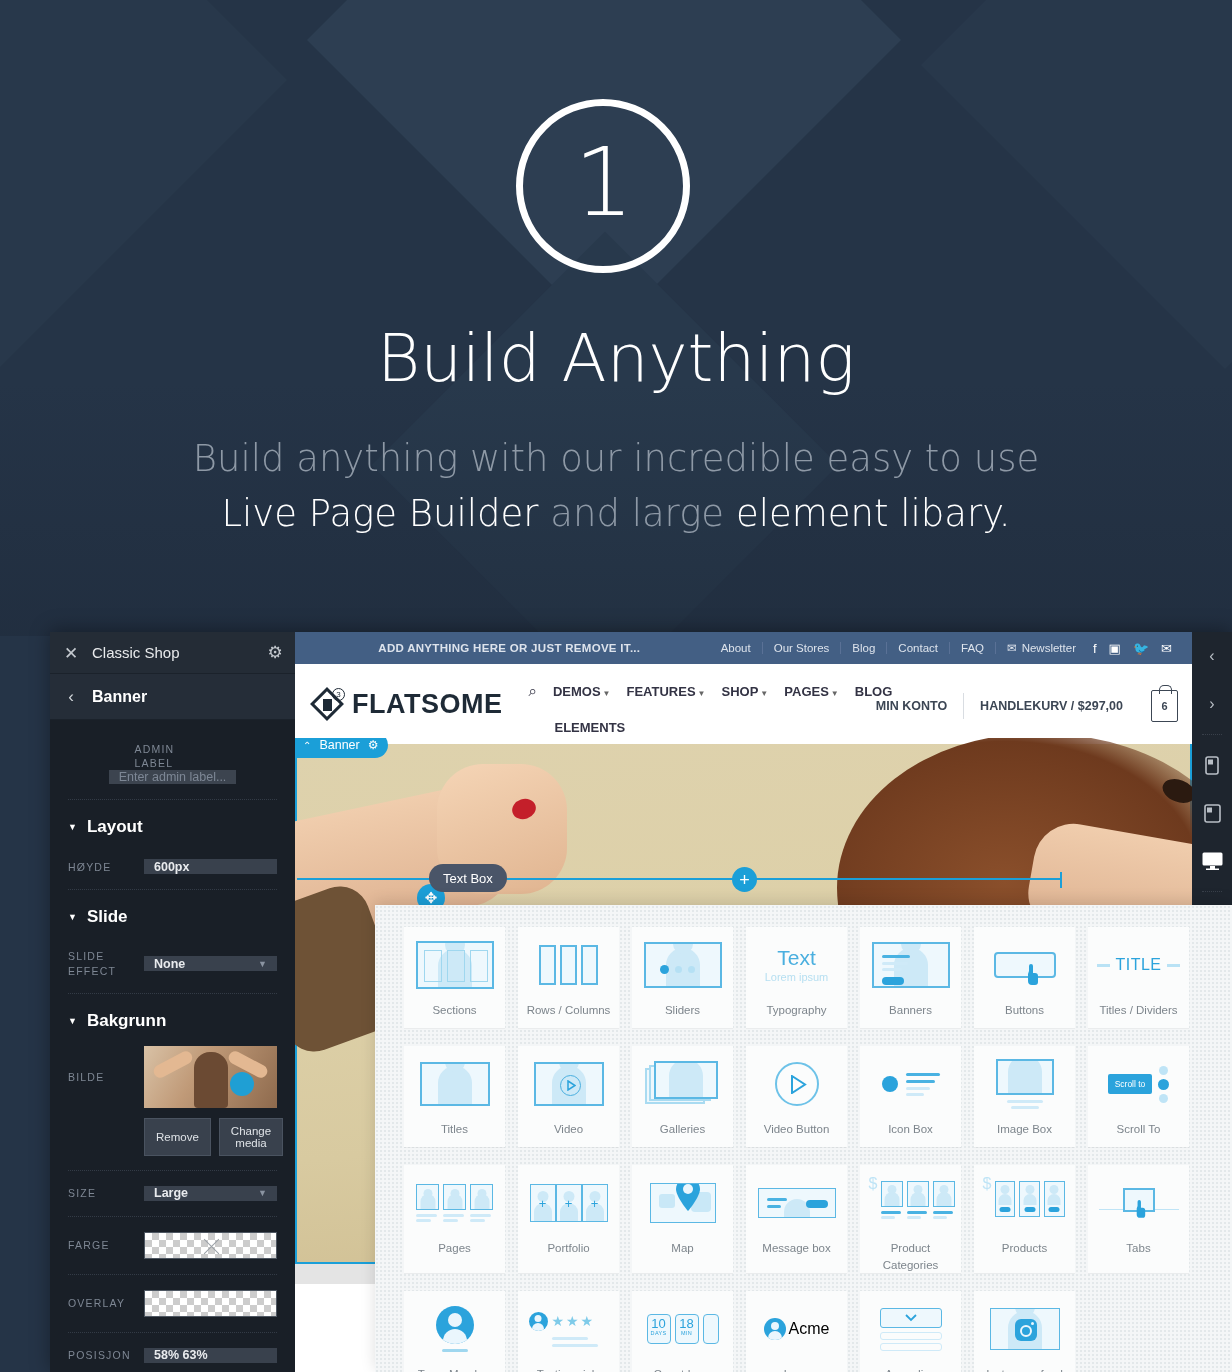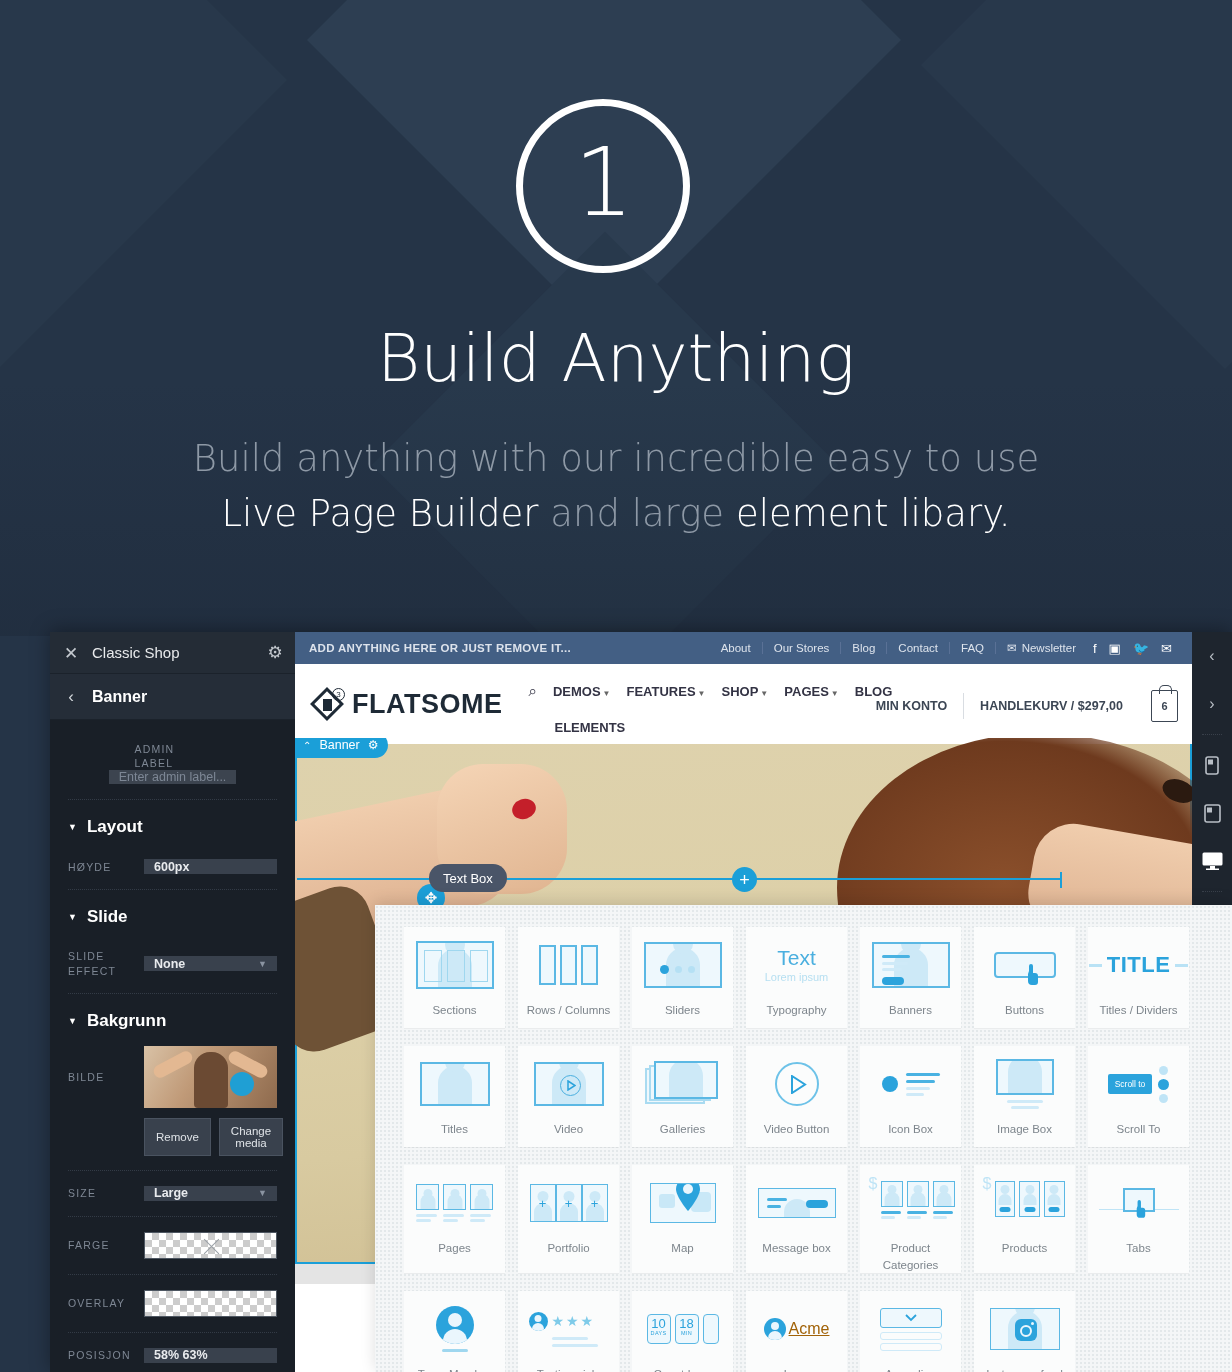--- a/index.html
+++ b/index.html
@@ -140,21 +140,21 @@
   
   #preview {
     position:absolute; left:245px; top:0; width:897px; height:740px;
     background:#ffffff; overflow:hidden;
   }
   #topbar {
     height:32px; background:#435f84; color:#dde3ec; font-size:11.5px;
     display:flex; align-items:center; padding:0 14px; gap:0;
     font-family:"Liberation Sans", sans-serif;
   }
-  #topbar .promo { font-weight:bold; letter-spacing:.3px; flex:1; }
+  #topbar .promo { font-weight:bold; letter-spacing:.3px; flex:1;text-align:center; }
   #topbar .lnk { padding:0 11px; border-right:1px solid #5a7196; }
   #topbar .lnk:last-of-type { border-right:none; }
   #topbar .soc { padding:0 6px; font-size:13px; color:#fff; }
 
   #navbar {
     height:74px; background:#ffffff; display:flex; align-items:flex-start;
     padding:12px 16px 0 16px; position:relative;
   }
   #logo { display:flex; align-items:center; gap:9px; margin-top:12px; }
   #logo .mark { position:relative; width:32px; height:32px; }
@@ -603,21 +603,21 @@
               <path d="M3 9 V4 a2 2 0 0 1 4 0 v7 h2 a3 3 0 0 1 3 3 v6 a3 3 0 0 1 -3 3 H6 a4 4 0 0 1 -4 -4 V12 z" fill="#2ba3dc"></path>
             </svg>
           </div>
         </div>
                  <div class="cap">Buttons</div>
       </div>
       <div class="card">
         <div class="art">
           <div style="display:flex;align-items:center;gap:5px;">
       <i style="display:block;width:13px;height:3px;background:#b9e2f5;"></i>
-      <span style="font-size:22px;font-weight:bold;color:#2ba3dc;letter-spacing:.5px;">TITLE</span>
+      <span style="font-size:16px;font-weight:normal;color:#2ba3dc;letter-spacing:.5px;">TITLE</span>
       <i style="display:block;width:13px;height:3px;background:#b9e2f5;"></i>
           </div>
         </div>
                  <div class="cap">Titles / Dividers</div>
       </div>
       <div class="card">
         <div class="art">
           <div style="position:relative;width:70px;height:44px;border:2px solid #5bb8e4;background:#eef8fd;overflow:hidden;">
             <div class="ghost"></div>
           </div>
@@ -892,21 +892,21 @@
         </div>
                  <div class="cap">Countdown</div>
       </div>
       <div class="card">
         <div class="art">
           <div style="display:flex;align-items:center;gap:3px;">
       <div style="position:relative;width:22px;height:22px;border-radius:50%;background:#2ba3dc;overflow:hidden;">
         <div style="position:absolute;left:50%;top:4px;transform:translateX(-50%);width:8px;height:8px;border-radius:50%;background:#eaf6fd;"></div>
         <div style="position:absolute;left:50%;bottom:-1px;transform:translateX(-50%);width:14px;height:10px;border-radius:7px 7px 0 0;background:#eaf6fd;"></div>
             </div>
-      <span style="font-size:16px;color:#a16207;text-decoration:underline;">Acme</span>
+      <span style="font-size:16px;color:#000000;">Acme</span>
           </div>
         </div>
                  <div class="cap">Logo</div>
       </div>
       <div class="card">
         <div class="art">
           <div style="width:62px;">
       <div style="height:20px;border:1.6px solid #5bb8e4;border-radius:3px;background:#eef8fd;display:flex;align-items:center;justify-content:center;">
         <svg width="12" height="8" viewBox="0 0 12 8">
                 <path d="M1 1 L6 6 L11 1" fill="none" stroke="#2ba3dc" stroke-width="1.8"></path>

